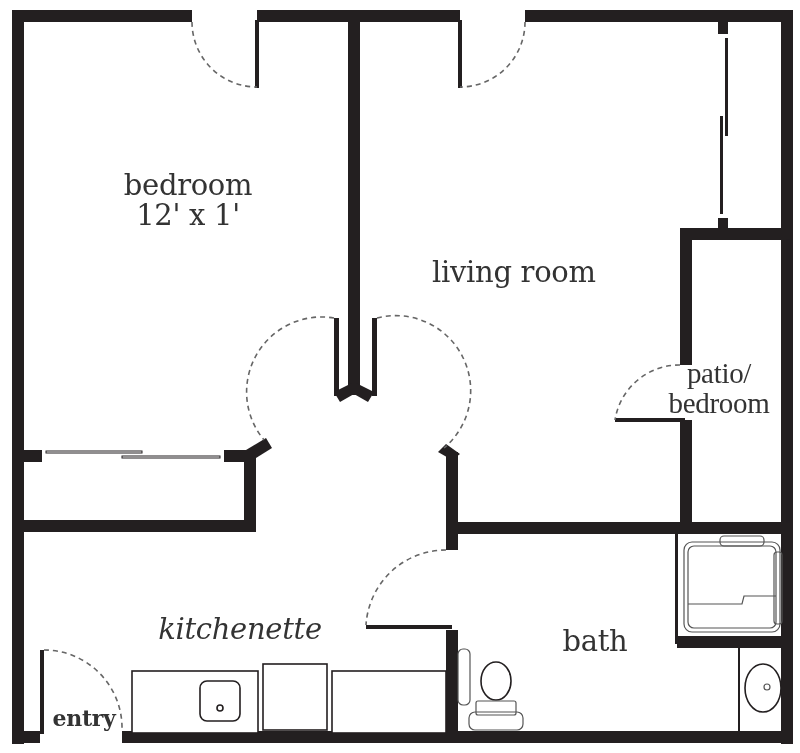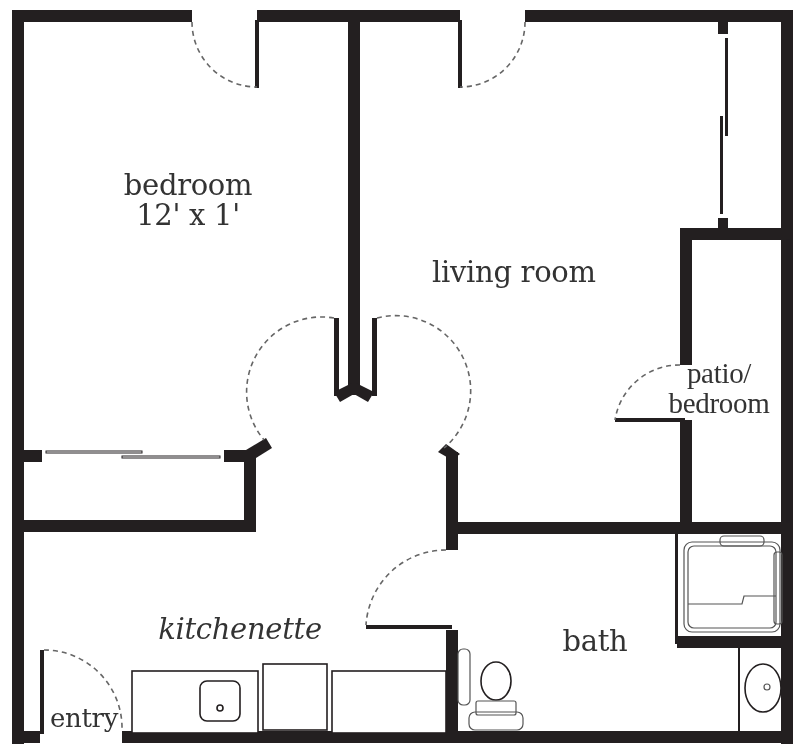--- a/index.html
+++ b/index.html
@@ -142,15 +142,15 @@
 </div>
 
 <div class="lbl" style="left:150px; top:614px; width:180px;font-style:italic;">
   <span class="room-label">kitchenette</span>
 </div>
 
 <div class="lbl" style="left:550px; top:626px; width:90px;">
   <span class="room-label">bath</span>
 </div>
 
-<div class="lbl" style="left:44px; top:703px; width:80px; font-size:26px;">
+<div class="lbl" style="left:44px; top:703px; width:80px; font-size:22px;font-weight:bold;">
   <span class="room-label">entry</span>
 </div>
 
 </body></html>

